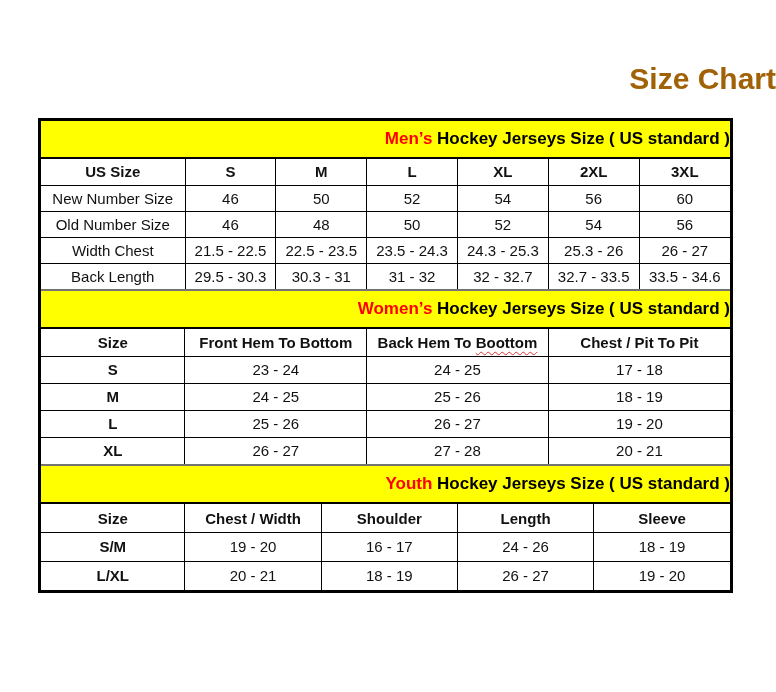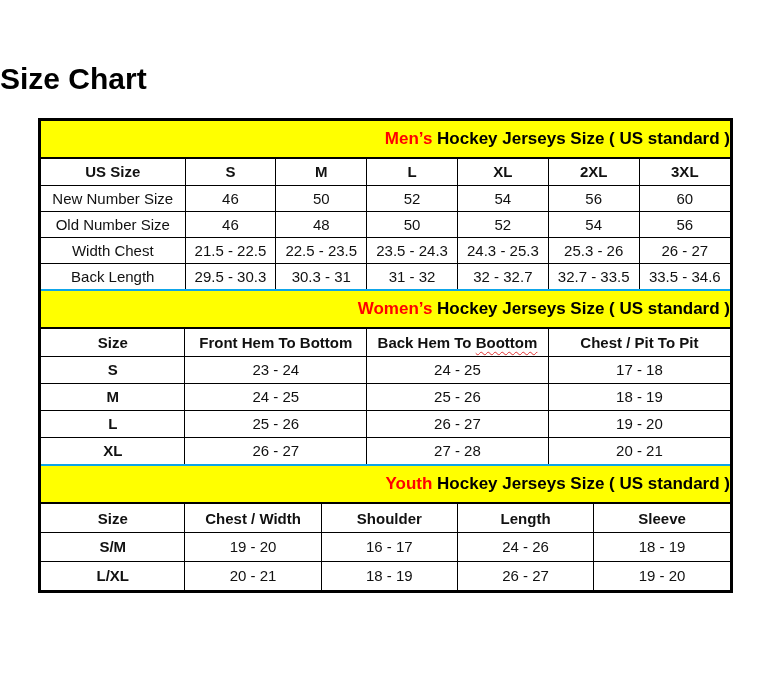--- a/index.html
+++ b/index.html
@@ -5,43 +5,43 @@
   * { box-sizing: border-box; }
   html, body {
     margin: 0; padding: 0;
     width: 776px; height: 692px;
     background: #ffffff;
     font-family: "Liberation Sans", sans-serif;
     color: #111111;
   }
   .page-title {
     margin: 62px 0 22px 0;
-    text-align: left;
+    text-align: right;
     font-size: 30px;
     line-height: 34px;
     font-weight: bold;
-    color: #000000;
+    color: #a16207;
     letter-spacing: 0px;
   }
   .chart-wrap {
     margin-left: 38px;
     width: 695px;
     border: 3px solid #000000;
     background: #ffffff;
   }
   .banner {
     background: #FFFF00;
     text-align: right;
     font-size: 17px;
     font-weight: bold;
     padding: 7px 0 7px 0;
     line-height: 22px;
     border-bottom: 2px solid #000000;
   }
-  .banner.mid { border-top: 2px solid #0ea5e9; padding-left: 17px; }
+  .banner.mid { border-top: 2px solid #737373; padding-left: 17px; }
   .banner .hl { color: #FF0000; }
   .banner .rest { color: #000000; }
   table {
     width: 100%;
     border-collapse: collapse;
     border: hidden; 
     table-layout: fixed;
   }
   th, td {
     border: 1.5px solid #000000;

